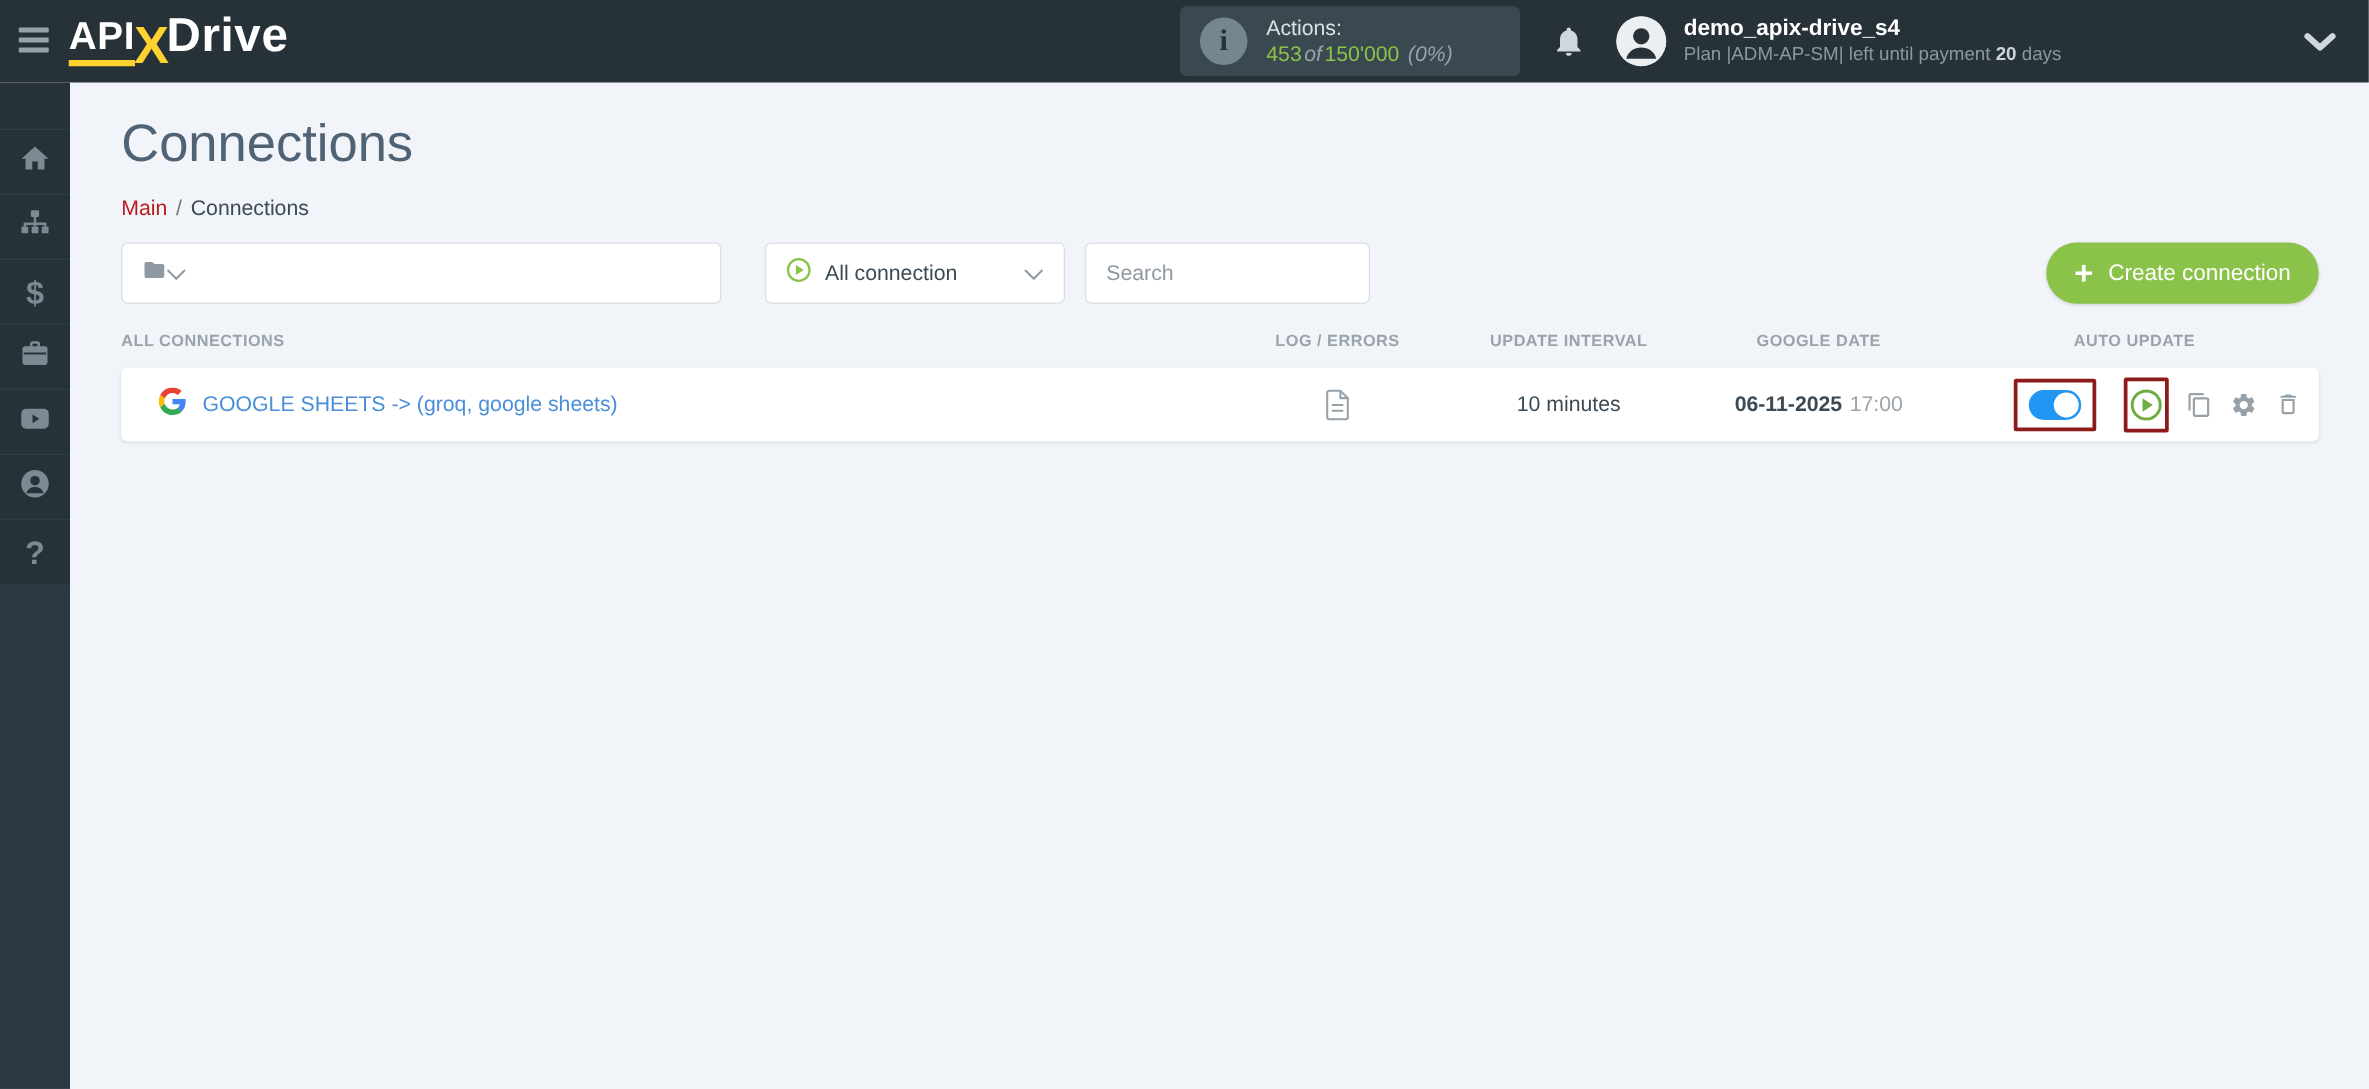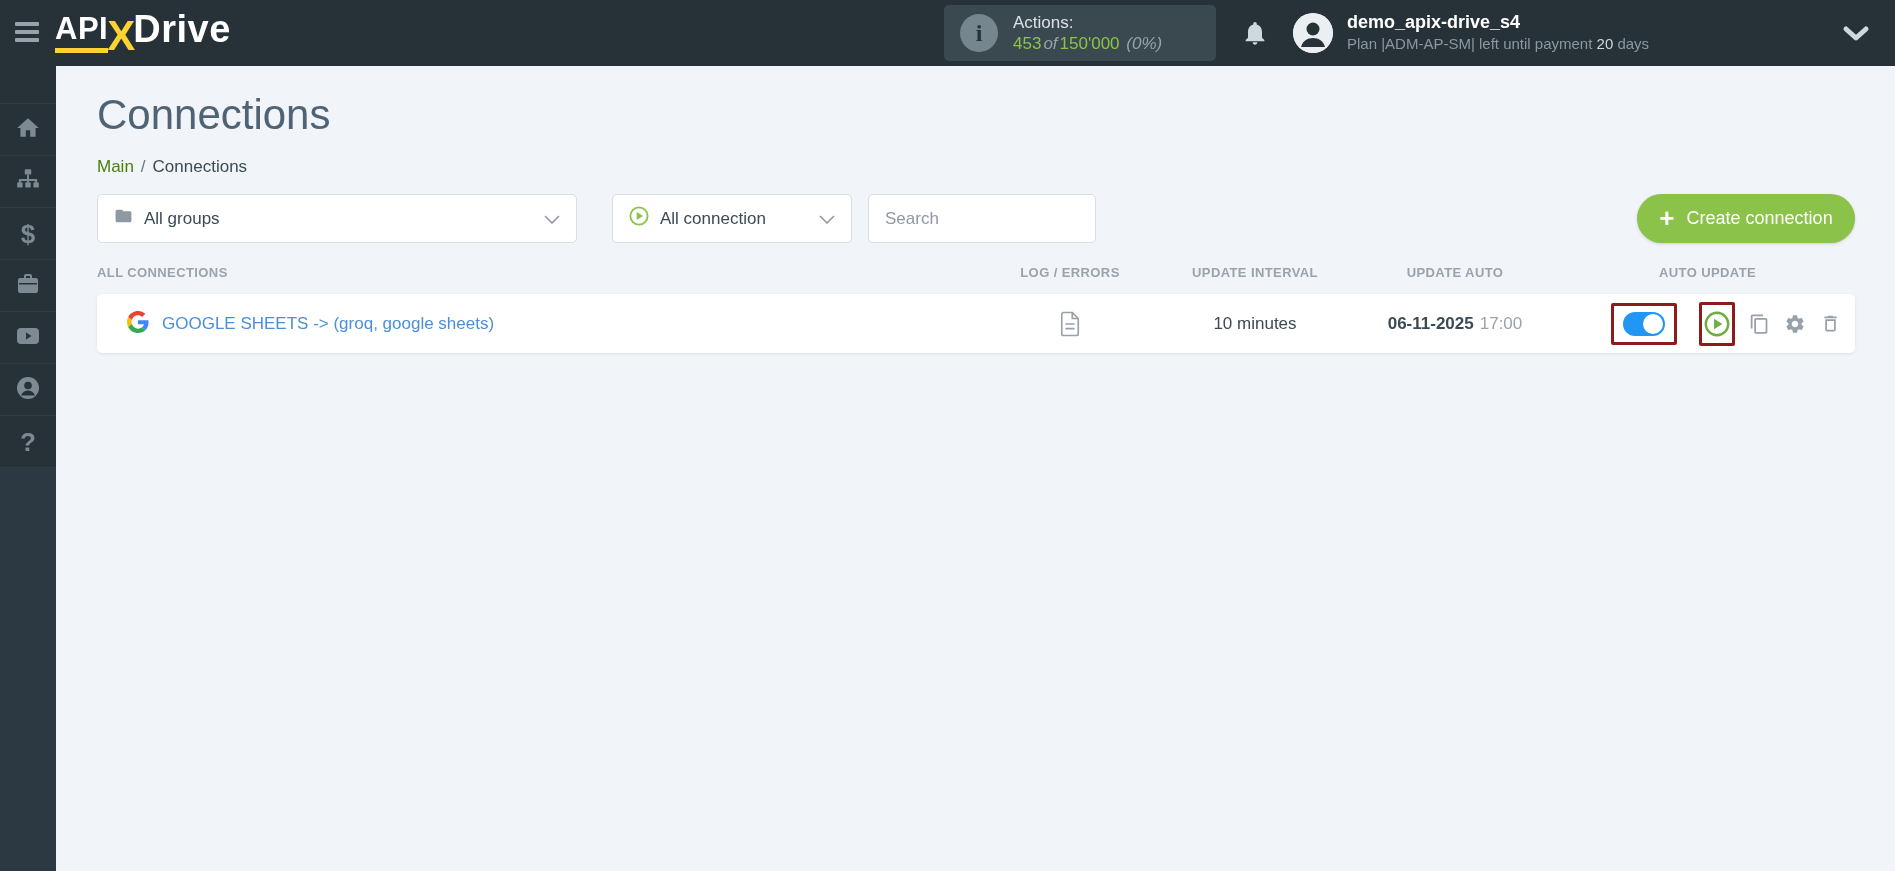--- a/index.html
+++ b/index.html
@@ -21,35 +21,35 @@
   .actions-label { color:#dbe1e4; }
   .val-green { color:#8bc34a; }
   .val-gray  { color:#97a2aa; font-style:italic; }
   .actions-nums .val-gray { margin:0 2px; }
 
   .bell { position:absolute; left:1241px; top:18px; width:28px; height:30px; cursor:pointer; }
   .avatar { position:absolute; left:1293px; top:13px; width:40px; height:40px; border-radius:50%; background:#eceff1; overflow:hidden; cursor:pointer; }
   .user-block { position:absolute; left:1347px; top:11px; cursor:pointer; }
   .user-name { color:#ffffff; font-size:18px; font-weight:bold; line-height:23px; }
   .user-plan { color:#8b98a1; font-size:15px; line-height:20px; }
-  .user-plan b { color:#cfd6da; font-weight:normal; }
+  .user-plan b { color:#cfd6da; font-weight:bold; }
   .top-chevron { position:absolute; left:1842px; top:25px; cursor:pointer; }
 
   
   .sidebar { position:absolute; top:66px; left:0; width:56px; height:805px; background:#263238; display:flex; flex-direction:column; }
   .sidebar .gap { height:37px; }
   .side-item { height:52px; display:flex; align-items:center; justify-content:center; border-top:1px solid #2f3d45; cursor:pointer; }
   .side-fill { flex:1; border-top:1px solid #2f3d45; background:#2c3942; }
   .glyph-icon { color:#7d8a93; font-size:26px; font-weight:bold; line-height:1; }
 
   
   .main { position:absolute; top:56px; left:56px; width:1839px; height:805px; padding:0 40px 0 41px; }
   .page-title { margin-top:34px; font-size:42px; line-height:50px; font-weight:500; color:#4f6374; }
   .breadcrumb { margin-top:16px; font-size:17px; line-height:22px; }
-  .breadcrumb .bc-main { color:#4d7c0f; text-decoration:none; cursor:pointer; }
+  .breadcrumb .bc-main { color:#b91c1c; text-decoration:none; cursor:pointer; }
   .breadcrumb .bc-sep { color:#6b7880; margin:0 7px; }
   .breadcrumb .bc-cur { color:#3b4a54; }
 
   .filter-row { margin-top:16px; height:49px; display:flex; align-items:center; }
   .dropdown { height:49px; background:#fff; border:1px solid #d9dee5; border-radius:5px; display:flex; align-items:center; padding:0 16px; cursor:pointer; font-size:17px; color:#3b4a54; }
   .dd-groups { width:480px; }
   .dd-conn { width:240px; margin-left:35px; }
   .dd-label { margin-left:11px; flex:1; }
   .search-input { width:228px; height:49px; margin-left:16px; background:#fff; border:1px solid #d9dee5; border-radius:5px; padding:0 16px; font-size:17px; color:#8b5cf6; font-family:"Liberation Sans", sans-serif; outline:none; }
   .search-input::placeholder { color:#8f99a3; }
@@ -187,21 +187,20 @@
 
   <div class="breadcrumb">
     <a class="bc-main">Main</a><span class="bc-sep">/</span><span class="bc-cur">Connections</span>
   </div>
 
   <div class="filter-row">
     <div class="dropdown dd-groups">
       <span><svg width="19" height="16" viewBox="0 0 24 20">
             <path fill="#8f99a3" d="M10 2H4c-1.1 0-1.99.9-1.99 2L2 16c0 1.1.9 2 2 2h16c1.1 0 2-.9 2-2V6c0-1.1-.9-2-2-2h-8l-2-2z"></path>
           </svg></span>
-      <span class="dd-label">All groups</span>
       <span><svg width="16" height="9" viewBox="0 0 16 9">
             <polyline points="1,1 8,8 15,1" fill="none" stroke="#8f99a3" stroke-width="1.6"></polyline>
           </svg></span>
     </div>
 
     <div class="dropdown dd-conn">
       <span>
         <svg width="20" height="20" viewBox="0 0 22 22">
           <circle cx="11" cy="11" r="9.5" fill="none" stroke="#8bc34a" stroke-width="2"></circle>
           <polygon points="8.5,6.5 15.5,11 8.5,15.5" fill="#8bc34a"></polygon>
@@ -218,21 +217,21 @@
     <button class="create-btn">
       <span class="plus">+</span>
       <span>Create connection</span>
     </button>
   </div>
 
   <div class="tbl-grid tbl-head">
     <div>ALL CONNECTIONS</div>
     <div>LOG / ERRORS</div>
     <div>UPDATE INTERVAL</div>
-    <div>UPDATE AUTO</div>
+    <div>GOOGLE DATE</div>
     <div>AUTO UPDATE</div>
   </div>
 
   <div class="tbl-grid row-card">
     <div class="cell cell-name">
       <span>
         <svg width="22" height="22" viewBox="0 0 48 48">
           <path fill="#EA4335" d="M24 9.5c3.54 0 6.71 1.22 9.21 3.6l6.85-6.85C35.9 2.38 30.47 0 24 0 14.62 0 6.51 5.38 2.56 13.22l7.98 6.19C12.43 13.72 17.74 9.5 24 9.5z"></path>
           <path fill="#4285F4" d="M46.98 24.55c0-1.57-.15-3.09-.38-4.55H24v9.02h12.94c-.58 2.96-2.26 5.48-4.78 7.18l7.73 6c4.51-4.18 7.09-10.36 7.09-17.65z"></path>
           <path fill="#FBBC05" d="M10.53 28.59c-.48-1.45-.76-2.99-.76-4.59s.27-3.14.76-4.59l-7.98-6.19C.92 16.46 0 20.12 0 24c0 3.88.92 7.54 2.56 10.78l7.97-6.19z"></path>

